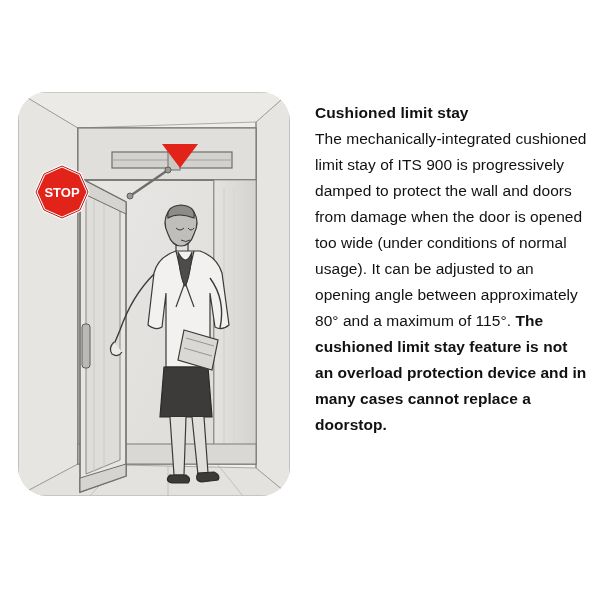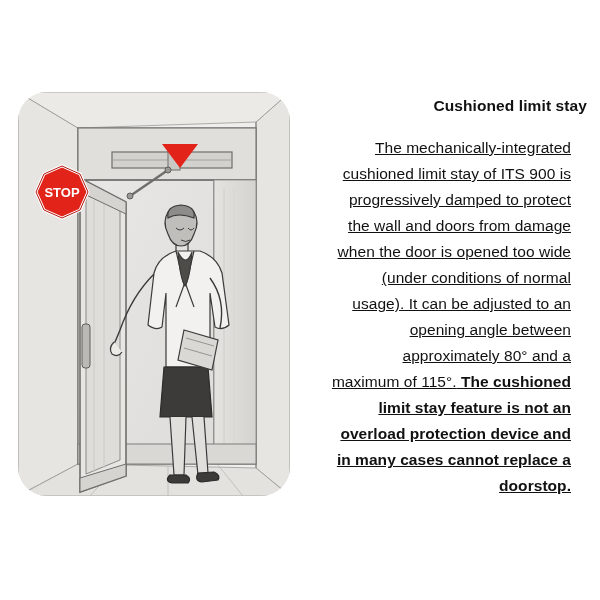--- a/index.html
+++ b/index.html
@@ -28,41 +28,40 @@
     background: #efeeec;
     overflow: hidden;
     border-radius: 29px;
   }
   .illo-svg { display: block; width: 272px; height: 404px; }
 
   
   .textcol {
     position: absolute;
     left: 315px;
-    top: 93px;
+    top: 100px;
     width: 272px;
-    text-align: right;
   }
   .heading {
     font-size: 15.5px;
     font-weight: bold;
     color: #111111;
     line-height: 26px;
     letter-spacing: 0.1px;
   }
   .body-text {
     font-size: 15.5px;
     color: #111111;
     line-height: 26px;
     letter-spacing: 0.05px;
   }
   .body-text .bold {
     font-weight: bold;
   }
-  .para-block { margin: 16px; text-decoration: underline; }
+  .para-block { margin: 0; }
 </style>
 </head>
 <body>
 
 <div id="page">
 
   <div class="illustration">
     <svg class="illo-svg" viewBox="0 0 272 404" xmlns="http://www.w3.org/2000/svg">
       <defs>
         <linearGradient id="glassg" x1="0" y1="0" x2="1" y2="1">

